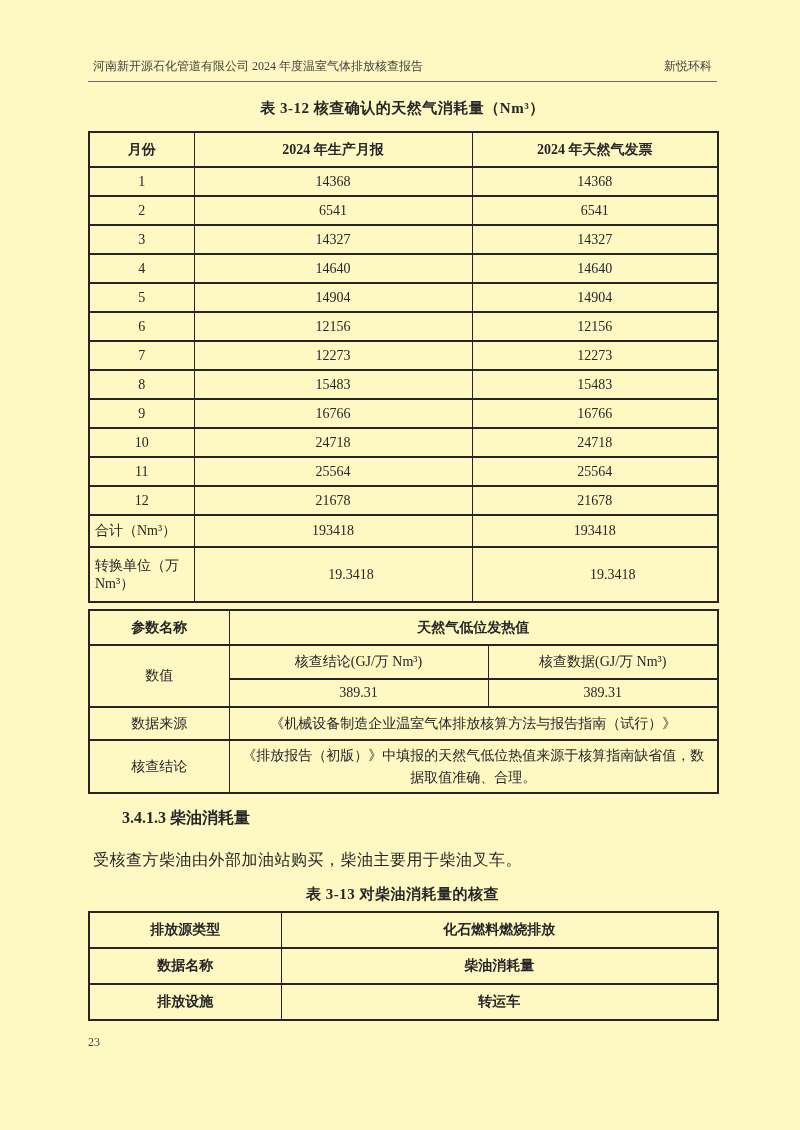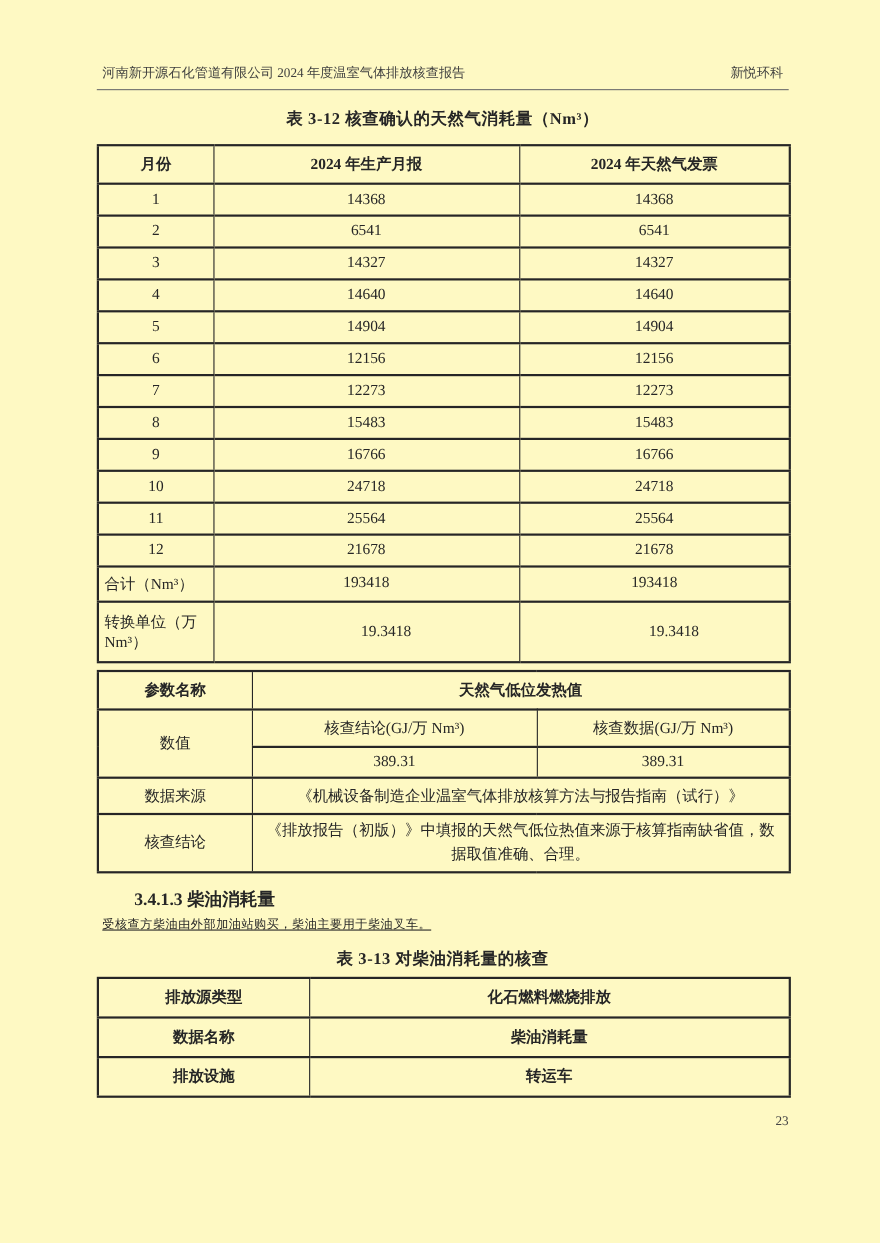--- a/index.html
+++ b/index.html
@@ -48,24 +48,24 @@
   .t2 .r4 td { height:33px; }
   .t2 .r5 td { height:52px; line-height:1.55; padding:4px 10px; }
   .t2 td.b { font-weight:bold; }
 
   
   .t3 { margin-top:7px; }
   .t3 td { height:36px; font-weight:bold; }
 
   .sec-heading { font-weight:bold; font-size:16px; margin:12px 0 0 34px; }
   .sec-heading.second { margin-top:14px; }
-  .para { font-size:11px; margin:4px 0 0 5px; letter-spacing:0.5px;text-decoration:underline; }
+  .para { font-size:16px; margin:21px 0 0 5px; letter-spacing:0.5px; }
   .t3-title { text-align:center; font-weight:bold; font-size:15px; margin-top:14px; letter-spacing:0.5px; }
 
-  .page-number { text-align:right; font-size:12px; color:#454545; margin-top:14px; }
+  .page-number { text-align:left; font-size:12px; color:#454545; margin-top:14px; }
 </style>
 </head>
 <body>
 
 <div class="page">
   <div class="inner">
 
     <div class="header">
       <span>河南新开源石化管道有限公司 2024 年度温室气体排放核查报告</span>
       <span>新悦环科</span>

